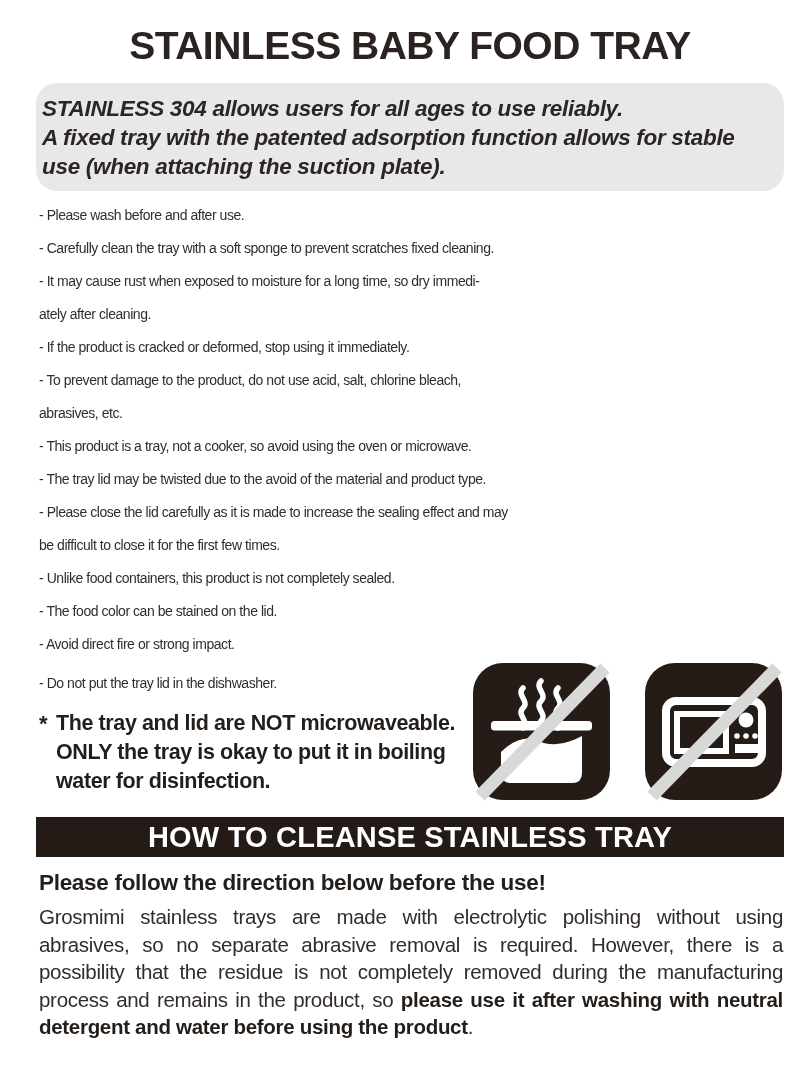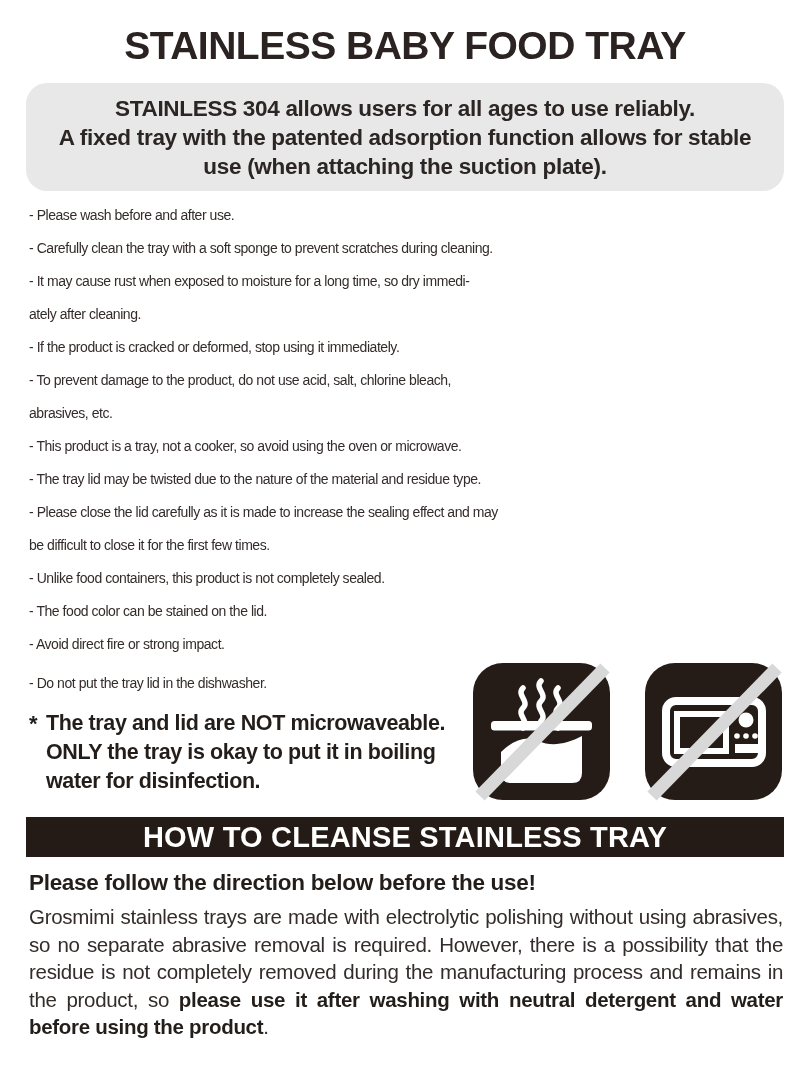--- a/index.html
+++ b/index.html
@@ -11,42 +11,42 @@
     width: 810px;
     height: 1076px;
     overflow: hidden;
     font-family: "Liberation Sans", "DejaVu Sans", sans-serif;
     color: #2f2927;
   }
   .page {
     box-sizing: border-box;
     width: 810px;
     height: 972px;
-    padding: 16px 26px 0 26px;
+    padding: 16px 26px 0 36px;
   }
   .title {
     margin: 8px 0 0 0;
     text-align: center;
     font-size: 39px;
     font-weight: 700;
     letter-spacing: -0.5px;
     color: #2b2321;
   }
   .intro-box {
     margin-top: 15px;
     background: #e9e8e8;
     border-radius: 21px;
     padding: 11px 6px 10px 6px;
-    text-align: center;
     font-size: 22.5px;
     font-weight: 700;
     line-height: 29px;
     letter-spacing: -0.3px;
     color: #2b2523;
     white-space: pre-line;
+    font-style: italic;
   }
   .banner {
     margin-top: 18px;
     background: #241b17;
     color: #ffffff;
     text-align: center;
     height: 36px;
     line-height: 36px;
     font-size: 21.5px;
     font-weight: 700;
@@ -128,28 +128,28 @@
 
   <h1 class="title">STAINLESS BABY FOOD TRAY</h1>
 
   <div class="intro-box">STAINLESS 304 allows users for all ages to use reliably.
 A fixed tray with the patented adsorption function allows for stable
 use (when attaching the suction plate).</div>
 
 
   <ul class="warn-list">
     <li class="warn-item">- Please wash before and after use.</li>
-    <li class="warn-item">- Carefully clean the tray with a soft sponge to prevent scratches during cleaning.</li>
+    <li class="warn-item">- Carefully clean the tray with a soft sponge to prevent scratches fixed cleaning.</li>
     <li class="warn-item">- It may cause rust when exposed to moisture for a long time, so dry immedi-
 ately after cleaning.</li>
     <li class="warn-item">- If the product is cracked or deformed, stop using it immediately.</li>
     <li class="warn-item">- To prevent damage to the product, do not use acid, salt, chlorine bleach,
 abrasives, etc.</li>
     <li class="warn-item">- This product is a tray, not a cooker, so avoid using the oven or microwave.</li>
-    <li class="warn-item">- The tray lid may be twisted due to the nature of the material and residue type.</li>
+    <li class="warn-item">- The tray lid may be twisted due to the avoid of the material and product type.</li>
     <li class="warn-item">- Please close the lid carefully as it is made to increase the sealing effect and may
 be difficult to close it for the first few times.</li>
     <li class="warn-item">- Unlike food containers, this product is not completely sealed.</li>
     <li class="warn-item">- The food color can be stained on the lid.</li>
     <li class="warn-item">- Avoid direct fire or strong impact.</li>
   </ul>
 
   <div class="bottom-row">
     <div class="bottom-left">
       <div class="warn-item">- Do not put the tray lid in the dishwasher.</div>

